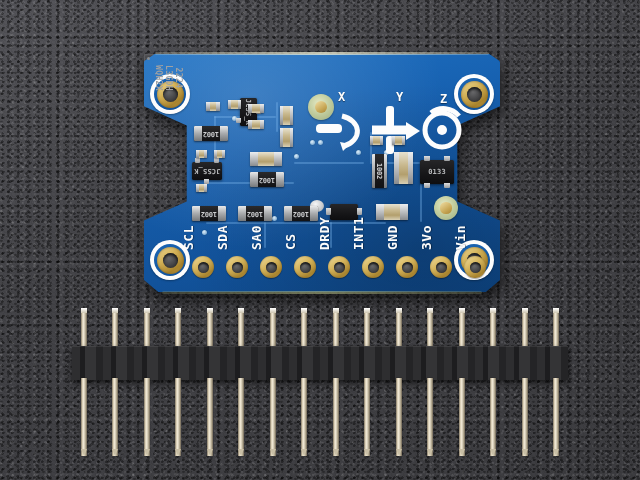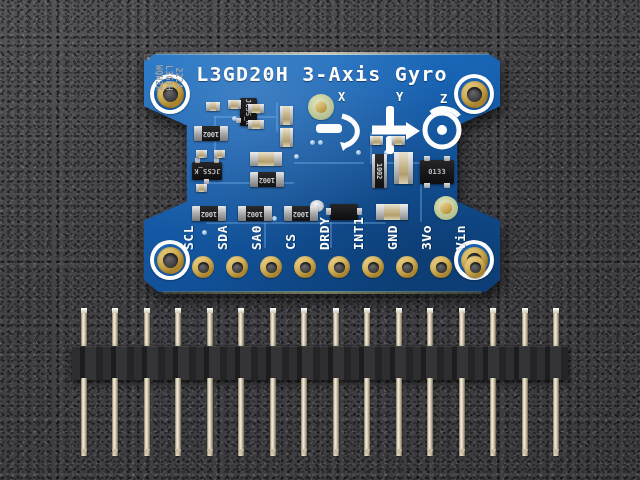--- a/index.html
+++ b/index.html
@@ -314,21 +314,20 @@
 
 <div id="stage">
 
   <div id="backdrop"></div>
 
   <div id="pcb">
     <div class="pcb-shape"></div>
     <div class="pcb-top-edge"></div>
     <div class="pcb-bot-edge"></div>
 
-    <div class="silk" id="board-title">L3GD20H 3-Axis Gyro</div>
 
     <div class="mount" style="left:6px;  top:20px;">
       <div class="mount-ring">
         <div class="mount-bore"></div>
       </div>
     </div>
     <div class="mount" style="right:6px; top:20px;">
       <div class="mount-ring">
         <div class="mount-bore"></div>
       </div>

